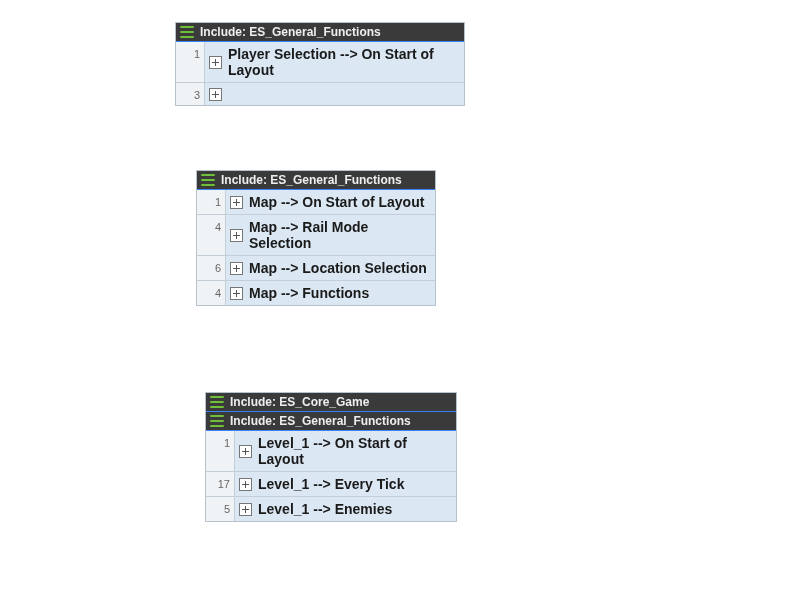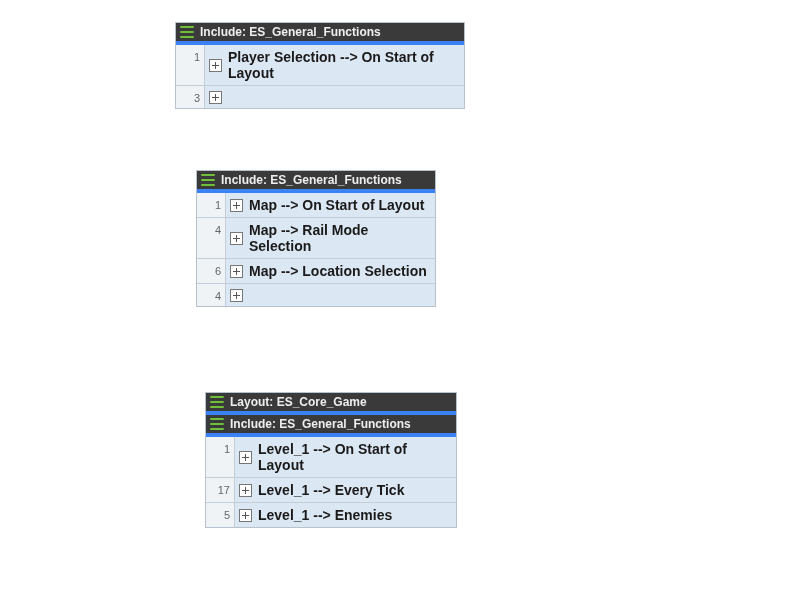--- a/index.html
+++ b/index.html
@@ -18,21 +18,21 @@
     background: #fff;
   }
   .include-bar {
     background: #3a3a3a;
     color: #eee;
     font-weight: bold;
     font-size: 12px;
     padding: 2px 0 2px 2px;
     display: flex;
     align-items: center;
-    border-bottom: 4px solid #3b82f6;
+    border-bottom: 1px solid #3b82f6;
   }
   .include-icon {
     width: 14px;
     height: 12px;
     margin: 0 6px 0 2px;
     display: inline-block;
     position: relative;
     flex-shrink: 0;
   }
   .include-icon span {
@@ -142,31 +142,32 @@
         <div class="gutter">6</div>
         <div class="group-cell">
           <span class="expander"></span>
           <span>Map --&gt; Location Selection</span>
         </div>
       </div>
       <div class="row">
         <div class="gutter">4</div>
         <div class="group-cell">
           <span class="expander"></span>
+          <span>Map --&gt; Functions</span>
         </div>
       </div>
     </div>
     <div class="panel" style="left: 205px; top: 392px; width: 250px;">
       <div class="include-bar">
         <span class="include-icon">
           <span></span>
           <span></span>
           <span></span>
         </span>
-        <span>Layout: ES_Core_Game</span>
+        <span>Include: ES_Core_Game</span>
       </div>
       <div class="include-bar">
         <span class="include-icon">
           <span></span>
           <span></span>
           <span></span>
         </span>
         <span>Include: ES_General_Functions</span>
       </div>
       <div class="row">

